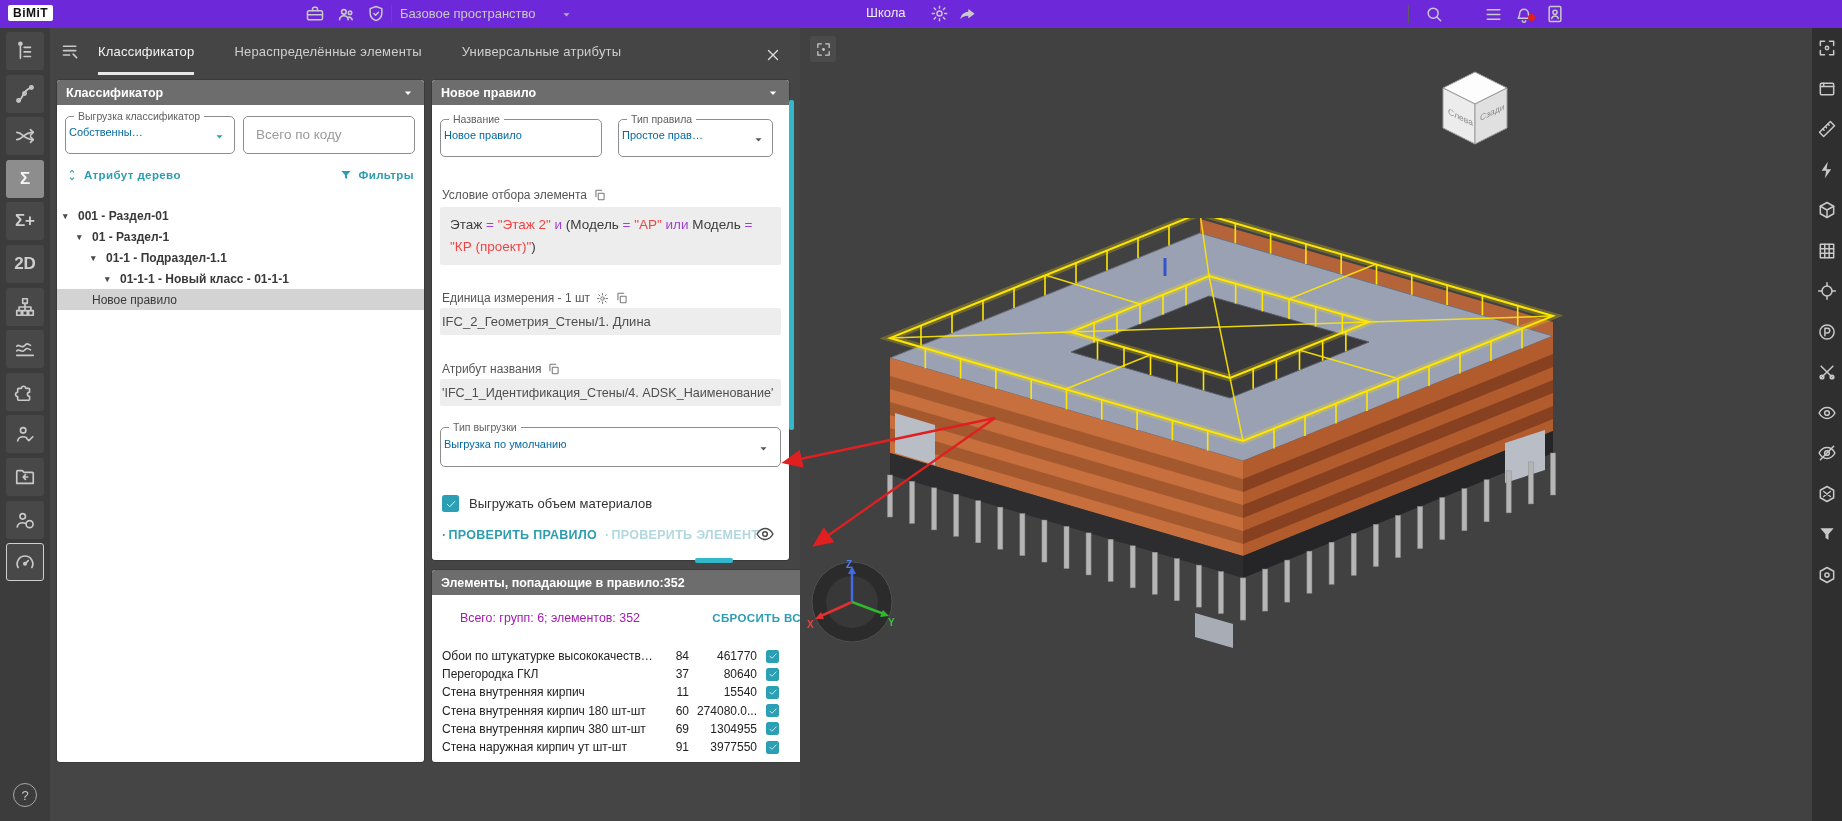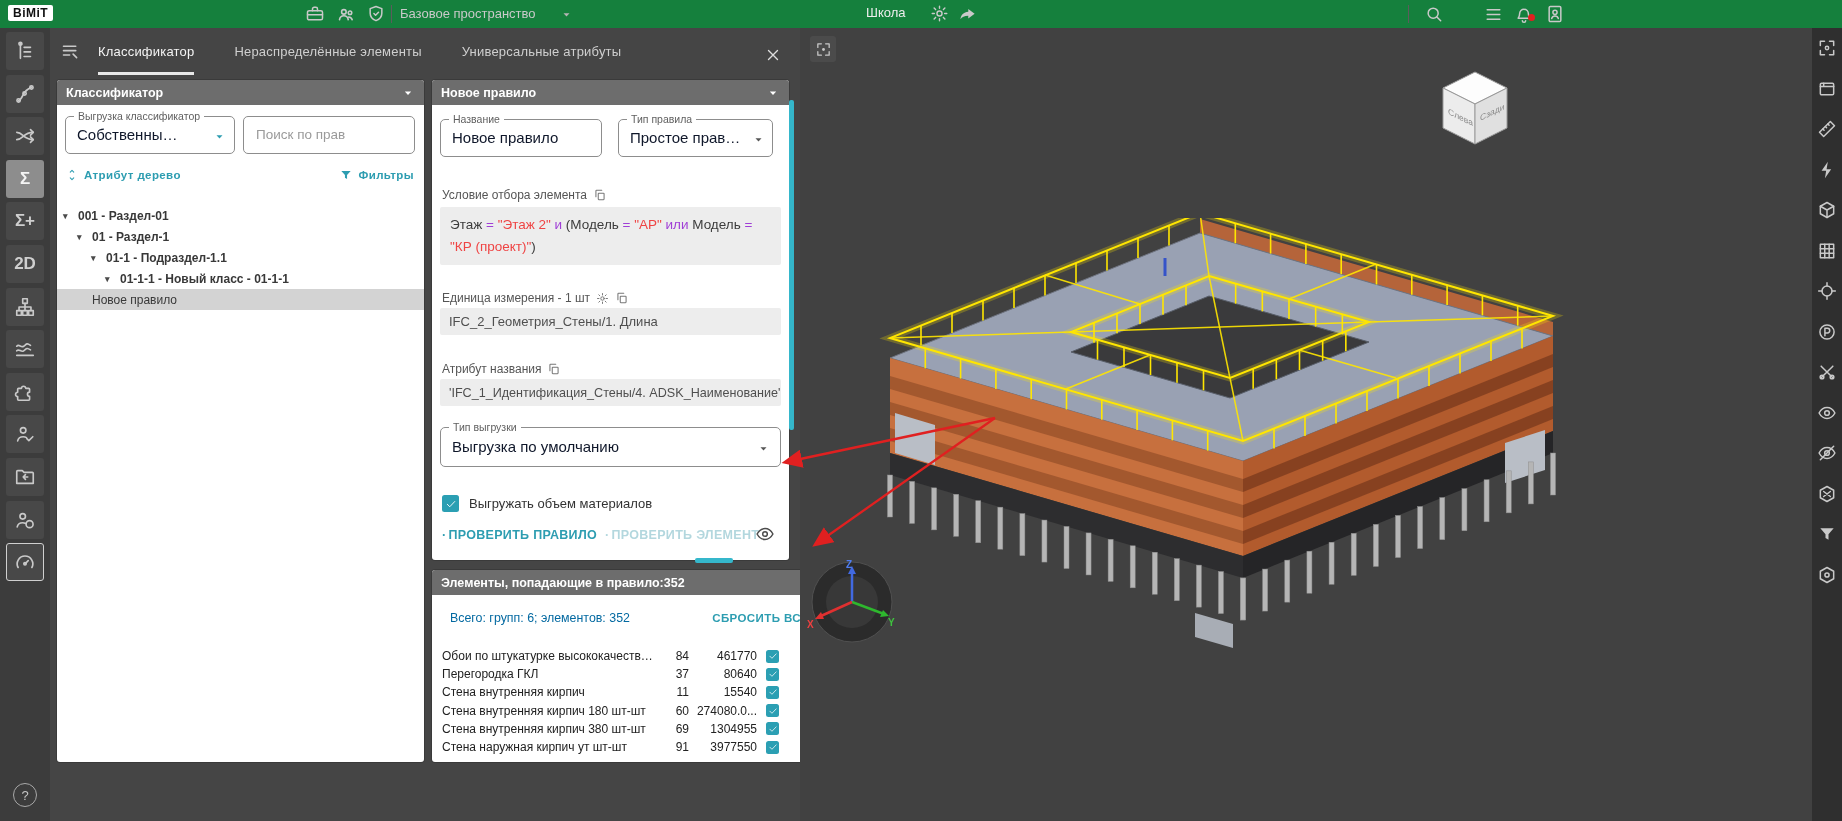--- a/index.html
+++ b/index.html
@@ -2,21 +2,21 @@
 <html><head>
 <meta charset="utf-8">
 <style>
   html,body{margin:0;padding:0}
   body{width:1842px;height:821px;position:relative;overflow:hidden;background:#414141;
        font-family:"Liberation Sans",sans-serif;-webkit-font-smoothing:antialiased}
   .abs{position:absolute}
   .ic{display:inline-flex;align-items:center;justify-content:center;color:#c9c9c9}
   .ic svg{width:100%;height:100%}
   
-  #topbar{left:0;top:0;width:1842px;height:28px;background:#15803d;z-index:20}
+  #topbar{left:0;top:0;width:1842px;height:28px;background:#6d28d9;z-index:20}
   .logo{left:8px;top:5px;background:#fff;color:#111;font-weight:bold;font-size:12px;
         padding:1px 5px;border-radius:2px;letter-spacing:.5px}
   .tbtxt{color:#c9c9c9;font-size:13px;top:6px;white-space:nowrap}
   .tsep{width:1px;height:18px;background:#5c5c5c;top:5px}
   
   #leftrail{left:0;top:28px;width:50px;height:793px;background:#3c3c3c;z-index:15}
   .railbox{width:38px;height:38px;margin:0 0 4.6px 6px;background:#484848;border-radius:3px;
            display:flex;align-items:center;justify-content:center;color:#cfcfcf;box-sizing:border-box}
   .railbox.active{background:#8d8d8d;color:#f5f5f5}
   .railbox.outlined{border:1.5px solid #cfcfcf}
@@ -28,29 +28,29 @@
   #tabs{left:98px;top:28px;height:47px;display:flex;gap:40px;z-index:5}
   .tab{display:flex;align-items:center;color:#cfcfcf;font-size:13px;letter-spacing:.2px;
        border-bottom:3px solid transparent;padding-top:3px;cursor:default}
   .tab.active{color:#f4f4f4;border-bottom-color:#e8e8e8}
   
   .panel{background:#fff;border-radius:3px;overflow:hidden;box-shadow:0 0 0 1px rgba(0,0,0,.15)}
   .phead{height:25px;background:#6d6d6d;display:flex;align-items:center;justify-content:space-between;
          padding:0 9px;color:#fff;font-size:12.5px;font-weight:bold}
   .fld{position:absolute;border:1px solid #8d8d8d;border-radius:5px;box-sizing:border-box;background:#fff}
   .fld .legend{position:absolute;top:-7px;left:8px;background:#fff;padding:0 4px;font-size:10.5px;color:#5f5f5f;white-space:nowrap}
-  .fld .val{position:absolute;left:11px;top:9px;font-size:15px;color:#0f172a;white-space:nowrap;overflow:hidden;max-width:82%}
+  .fld .val{position:absolute;left:3px;top:9px;font-size:11px;color:#0369a1;white-space:nowrap;overflow:hidden;max-width:82%}
   .fld .ph{position:absolute;left:12px;top:10px;font-size:13.5px;color:#9a9a9a}
   .teallink{color:#2d9db1;font-weight:bold;font-size:11.5px;letter-spacing:.4px;display:flex;align-items:center;gap:5px}
   .treerow{display:flex;align-items:center;height:21px;font-size:12px;color:#383838;font-weight:bold}
   .treerow .car{width:10px;margin-right:5px;color:#4a4a4a;font-size:9px}
   .treerow.sel{background:#d3d3d3;font-weight:normal}
   .lbl{font-size:12px;color:#555;display:flex;align-items:center;gap:6px}
   .gfield{position:absolute;background:#ededed;border-radius:2px;display:flex;align-items:center;
-          padding-left:9px;font-size:13px;color:#4f4f4f;box-sizing:border-box;white-space:nowrap;overflow:hidden}
+          padding-left:2px;font-size:13px;color:#4f4f4f;box-sizing:border-box;white-space:nowrap;overflow:hidden}
   .tk-n{color:#3c3c3c}.tk-o{color:#a03fd6}.tk-s{color:#ef4444}
   .chk{background:#2b9fb3;border-radius:2.5px;display:flex;align-items:center;justify-content:center;color:#fff}
   .btn{font-size:12.5px;font-weight:bold;letter-spacing:.3px;white-space:nowrap}
   .btn::before{content:"·";margin-right:2px}
   .erow{display:flex;align-items:center;height:18.2px;font-size:12px;color:#222}
   .erow .nm{flex:1;white-space:nowrap;overflow:hidden;text-overflow:ellipsis;padding-right:6px}
   .erow .ct{width:30px;text-align:right}
   .erow .vl{width:68px;text-align:right}
   .erow .cb{width:13px;height:13px;margin-left:9px}
   
@@ -266,21 +266,21 @@
     <div class="fld" style="left:8px;top:11px;width:170px;height:38px">
       <span class="legend">Выгрузка классификатор</span>
       <span class="val">Собственны…</span>
       <span class="ic abs" style="right:8px;top:13px;width:13px;height:13px;color:#2d9db1">
           <svg viewBox="0 0 24 24" fill="currentColor">
             <path d="M6.5 9.5l5.5 6 5.5-6z"></path>
           </svg>
         </span>
     </div>
     <div class="fld" style="left:186px;top:11px;width:172px;height:38px">
-      <span class="ph">Поиск по прав</span>
+      <span class="ph">Всего по коду</span>
     </div>
     <div class="abs teallink" style="left:8px;top:63px">
       <span class="ic" style="width:14px;height:14px;color:#2d9db1">
           <svg viewBox="0 0 24 24" fill="none" stroke="currentColor" stroke-width="1.8" stroke-linecap="round" stroke-linejoin="round">
             <path d="M9 7l3-3 3 3M9 17l3 3 3-3"></path>
           </svg>
         </span>
       <span>Атрибут дерево</span>
     </div>
     <div class="abs teallink" style="right:10px;top:63px">
@@ -409,21 +409,21 @@
 <div class="abs panel" style="left:432px;top:570px;width:406px;height:192px">
   <div class="phead">
     <span>Элементы, попадающие в правило:352</span>
     <span class="ic" style="width:14px;height:14px;color:#fff">
         <svg viewBox="0 0 24 24" fill="currentColor">
           <path d="M6.5 9.5l5.5 6 5.5-6z"></path>
         </svg>
       </span>
   </div>
   <div style="position:relative;height:167px">
-    <span class="abs" style="left:18px;top:16px;font-size:12.4px;color:#0369a1">Всего: групп: 6; элементов: 352</span>
+    <span class="abs" style="left:28px;top:16px;font-size:12.4px;color:#a21caf">Всего: групп: 6; элементов: 352</span>
     <div class="abs teallink" style="right:8px;top:15px">
       <span>СБРОСИТЬ ВСЁ</span>
       <span class="ic" style="width:16px;height:16px;color:#2d9db1">
           <svg viewBox="0 0 24 24" fill="none" stroke="currentColor" stroke-width="1.8" stroke-linecap="round" stroke-linejoin="round">
             <path d="M4 6h9M4 10h6M4 14h5"></path>
             <path d="M14 12l6 6M20 12l-6 6"></path>
           </svg>
         </span>
     </div>
     <div id="elrows" class="abs" style="left:10px;top:52px;width:337px">

